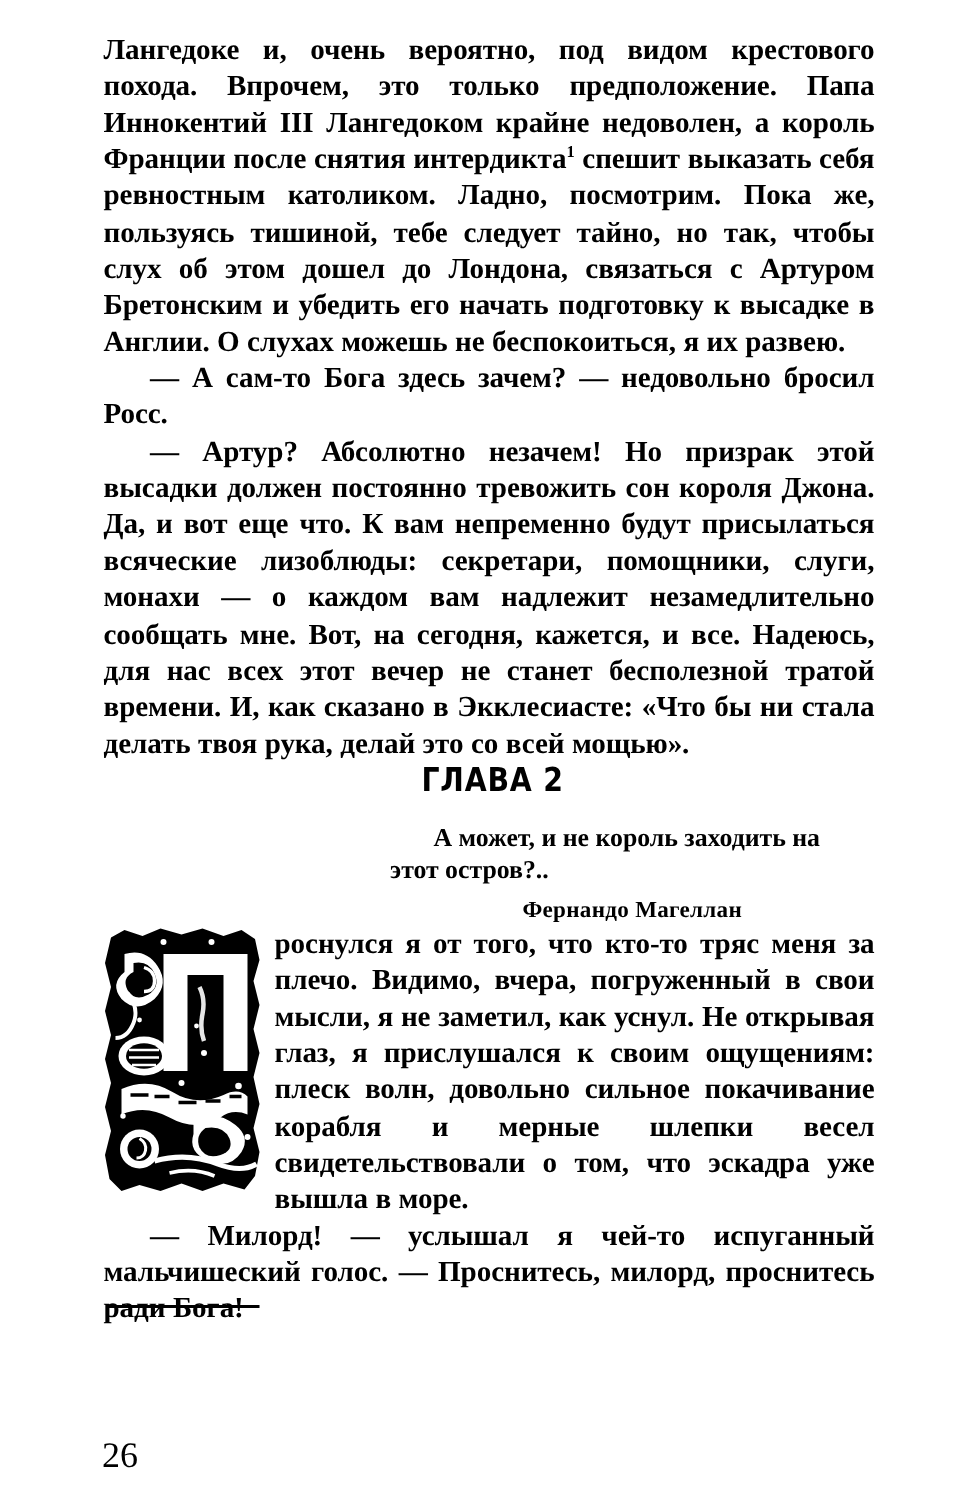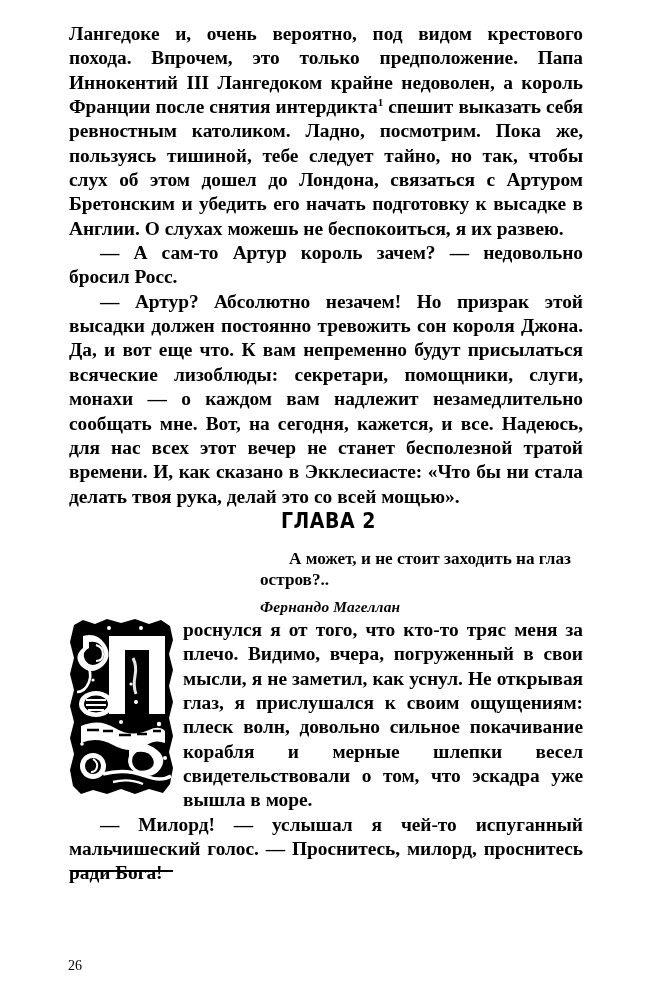--- a/index.html
+++ b/index.html
@@ -75,23 +75,22 @@
     margin: 0;
     font-size: 17.2px;
     line-height: 21px;
     font-weight: 700;
     text-align: left;
     text-indent: 29px;
   }
   .epigraph-source {
     margin: 8px 0 0 0;
     font-size: 15.4px;
-    font-style: italic;
-    font-weight: 700;
-    text-align: left;
+    font-weight: 700;
+    text-align: center;
     letter-spacing: 0.2px;
   }
 
   
   .dropsection {
     position: absolute;
     left: 69px;
     top: 618px;
     width: 514px;
   }
@@ -132,42 +131,42 @@
     vertical-align: super;
     line-height: 0;
   }
   .fn-term { letter-spacing: 3.2px; }
 
   
   .folio {
     position: absolute;
     left: 68px;
     top: 958px;
-    font-size: 14px;
+    font-size: 24px;
     font-weight: 400;
   }
 </style>
 </head>
 <body>
 
 <div class="page">
 
   <div class="col">
 
     <p class="body"><span>Лангедоке и, очень вероятно, под видом крестового похода. Впрочем, это только предположение. Папа Иннокентий III Лангедоком крайне недоволен, а король Франции после снятия интердикта</span><sup class="fnref">1</sup><span> спешит выказать себя ревностным католиком. Ладно, посмотрим. Пока же, пользуясь тишиной, тебе следует тайно, но так, чтобы слух об этом дошел до Лондона, связаться с Артуром Бретонским и убедить его начать подготовку к высадке в Англии. О слухах можешь не беспокоиться, я их развею.</span></p>
 
-    <p class="body indent">— А сам-то Артур король зачем? — недовольно бросил Росс.</p>
+    <p class="body indent">— А сам-то Бога здесь зачем? — недовольно бросил Росс.</p>
 
     <p class="body indent">— Артур? Абсолютно незачем! Но призрак этой высадки должен постоянно тревожить сон короля Джона. Да, и вот еще что. К вам непременно будут присылаться всяческие лизоблюды: секретари, помощники, слуги, монахи — о каждом вам надлежит незамедлительно сообщать мне. Вот, на сегодня, кажется, и все. Надеюсь, для нас всех этот вечер не станет бесполезной тратой времени. И, как сказано в Экклесиасте: «Что бы ни стала делать твоя рука, делай это со всей мощью».</p>
   </div>
 
   <div class="chapter">ГЛАВА 2</div>
 
   <div class="epigraph">
-    <p class="epigraph-text">А может, и не стоит заходить на глаз остров?..</p>
+    <p class="epigraph-text">А может, и не король заходить на этот остров?..</p>
     <p class="epigraph-source">Фернандо Магеллан</p>
   </div>
 
   <div class="dropsection">
 
     <div class="dropcap">
       <svg viewBox="0 0 106 178" xmlns="http://www.w3.org/2000/svg" aria-hidden="true">
 
         <path d="M5 7 L14 2 L26 6 L38 1 L52 5 L66 1 L80 6 L92 2 L101 8
                  L104 22 L100 36 L104 52 L100 68 L104 84 L100 100 L104 118

